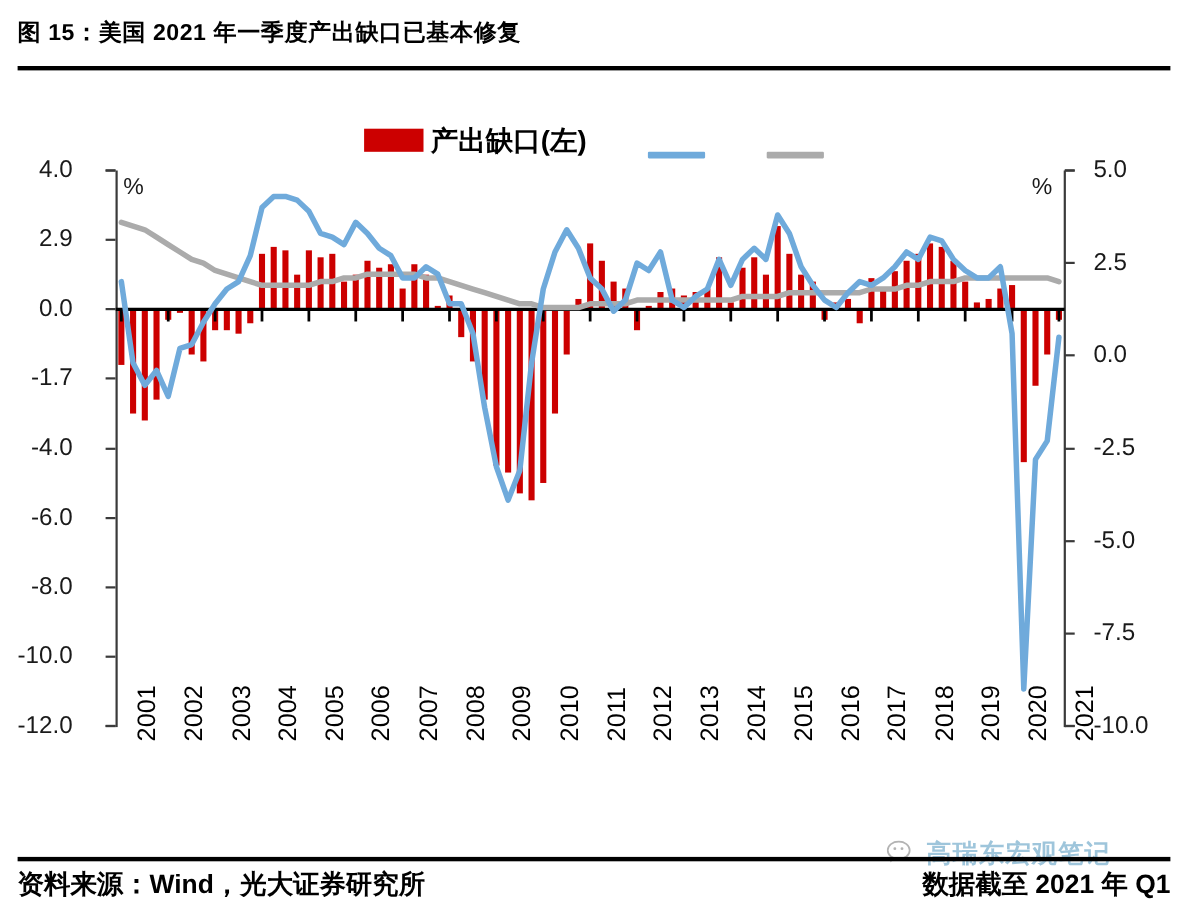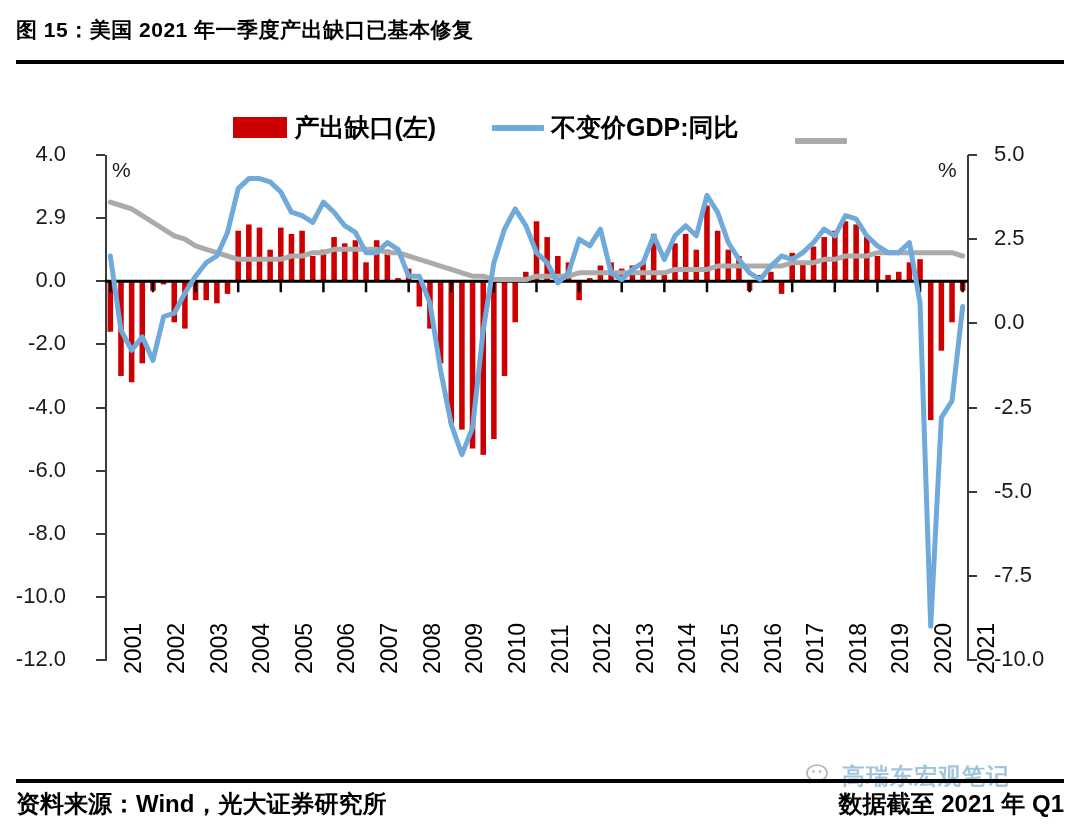--- a/index.html
+++ b/index.html
@@ -94,41 +94,40 @@
 </div>
 <div id="title-rule"></div>
 
 <div id="legend">
     <div class="legend-item">
       <span class="legend-swatch-bar" style="background: rgb(204, 0, 0);"></span>
       <span class="legend-label">产出缺口(左)</span>
     </div>
     <div class="legend-item">
       <span class="legend-swatch-line" style="background: rgb(111, 170, 219);"></span>
-      <span class="legend-label">不变价GDP:同比</span>
     </div>
     <div class="legend-item">
       <span class="legend-swatch-line" style="background: rgb(171, 171, 171);"></span>
     </div>
   </div>
 
 <div id="chart-area">
   <div class="axis-line" id="axis-left"></div>
   <div class="axis-line" id="axis-right"></div>
   <div class="pct" id="pct-left">%</div>
   <div class="pct" id="pct-right">%</div>
   <div id="ticks-left">
       <div class="tick" style="left: 96px; top: 14px;"></div>
       <div class="ticklabel left" style="top: 3px;">4.0</div>
       <div class="tick" style="left: 96px; top: 77.125px;"></div>
       <div class="ticklabel left" style="top: 66.125px;">2.9</div>
       <div class="tick" style="left: 96px; top: 140.25px;"></div>
       <div class="ticklabel left" style="top: 129.25px;">0.0</div>
       <div class="tick" style="left: 96px; top: 203.375px;"></div>
-      <div class="ticklabel left" style="top: 192.375px;">-2.0</div>
+      <div class="ticklabel left" style="top: 192.375px;">-1.7</div>
       <div class="tick" style="left: 96px; top: 266.5px;"></div>
       <div class="ticklabel left" style="top: 255.5px;">-4.0</div>
       <div class="tick" style="left: 96px; top: 329.625px;"></div>
       <div class="ticklabel left" style="top: 318.625px;">-6.0</div>
       <div class="tick" style="left: 96px; top: 392.75px;"></div>
       <div class="ticklabel left" style="top: 381.75px;">-8.0</div>
       <div class="tick" style="left: 96px; top: 455.875px;"></div>
       <div class="ticklabel left" style="top: 444.875px;">-10.0</div>
       <div class="tick" style="left: 96px; top: 519px;"></div>
       <div class="ticklabel left" style="top: 508px;">-12.0</div>

